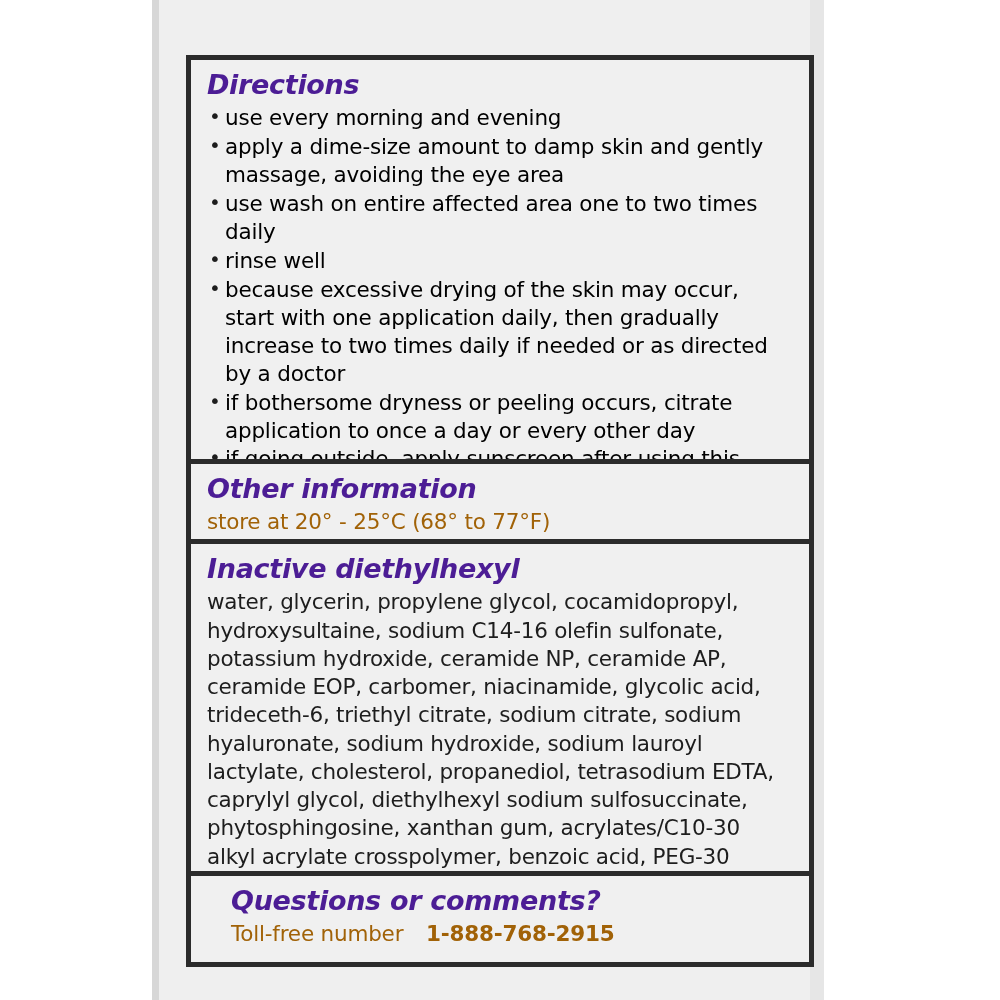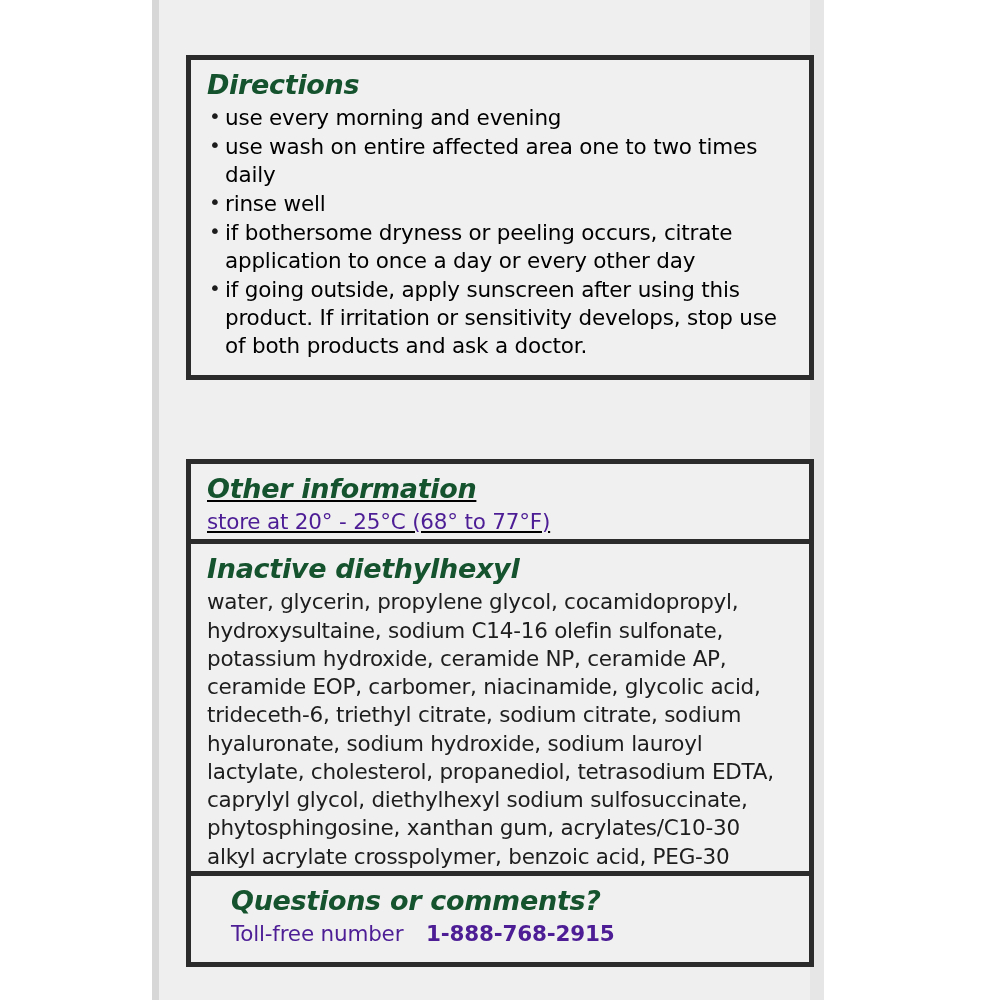--- a/index.html
+++ b/index.html
@@ -56,21 +56,21 @@
     border: 5px solid #2b2b2b;
     padding: 10px 16px 14px 16px;
   }
 
   .panel-title {
     font-family: "DejaVu Sans", sans-serif;
     font-style: italic;
     font-weight: bold;
     font-size: 27px;
     line-height: 1.12;
-    color: #14532d;
+    color: #4c1d95;
     letter-spacing: -0.3px;
     margin: 0 0 4px 0;
   }
 
   ul.bullets {
     list-style: none;
     margin: 0;
     padding: 0;
   }
   ul.bullets li {
@@ -87,36 +87,36 @@
     position: absolute;
     left: 2px;
     top: -1px;
     font-size: 20px;
     color: #1d1d1d;
   }
 
   .body-text {
     font-size: 21.5px;
     line-height: 1.30;
-    color: #4c1d95;
+    color: #a16207;
     letter-spacing: -0.2px;
     margin: 0;
   }
 
   .para {
     font-size: 21.5px;
     line-height: 1.315;
     color: #1d1d1d;
     letter-spacing: -0.25px;
     margin: 0;
     text-align: left;
   }
 
   #panel-directions { top: 55px; }
-  #panel-other      { top: 459px; text-decoration: underline; }
+  #panel-other      { top: 459px; }
   #panel-inactive   { top: 539px; }
   #panel-questions  { top: 871px; padding-left: 40px; }
 
   .phone {
     font-weight: bold;
     margin-left: 16px;
   }
 </style>
 </head>
 <body>
@@ -124,22 +124,24 @@
 <div id="label">
 
   <div class="paper"></div>
   <div class="paper-edge-left"></div>
   <div class="paper-edge-right"></div>
 
   <div class="panel" id="panel-directions">
     <div class="panel-title">Directions</div>
     <ul class="bullets">
       <li>use every morning and evening</li>
+      <li>apply a dime-size amount to damp skin and gently massage, avoiding the eye area</li>
       <li>use wash on entire affected area one to two times daily</li>
       <li>rinse well</li>
+      <li>because excessive drying of the skin may occur, start with one application daily, then gradually increase to two times daily if needed or as directed by a doctor</li>
       <li>if bothersome dryness or peeling occurs, citrate application to once a day or every other day</li>
       <li>if going outside, apply sunscreen after using this product. If irritation or sensitivity develops, stop use of both products and ask a doctor.</li>
     </ul>
   </div>
 
   <div class="panel" id="panel-other">
     <div class="panel-title">Other information</div>
     <p class="body-text">store at 20° - 25°C (68° to 77°F)</p>
   </div>
 

